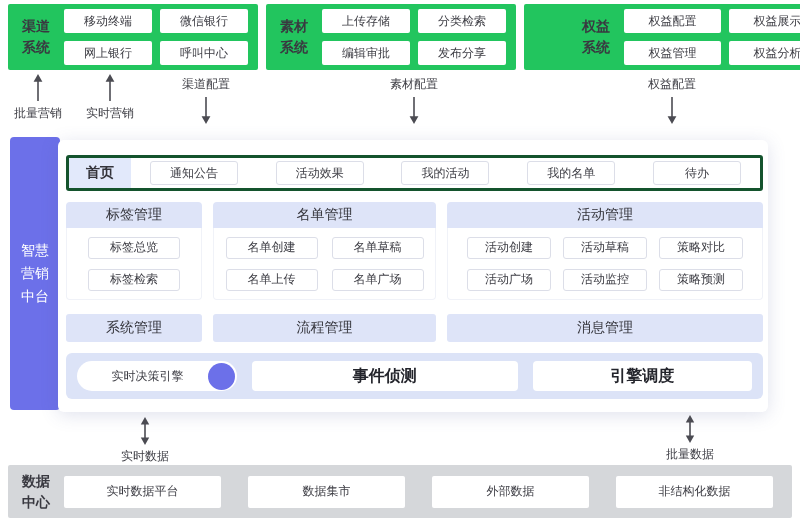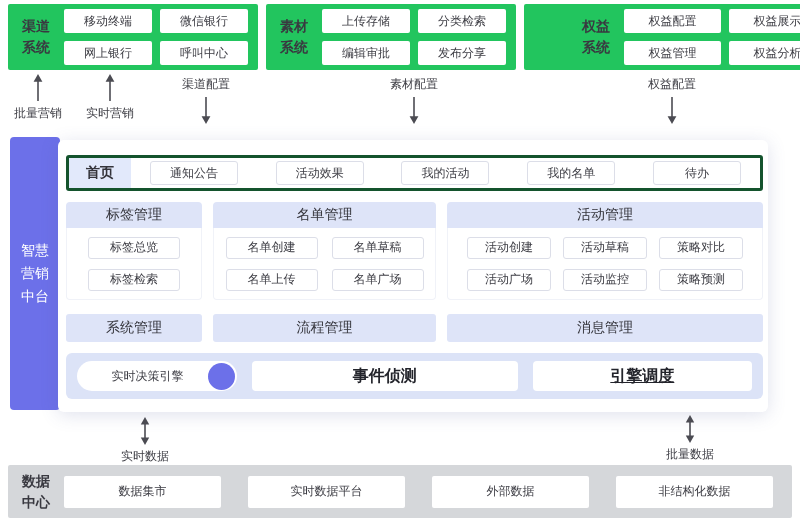--- a/index.html
+++ b/index.html
@@ -226,21 +226,21 @@
       <div class="bar col2">流程管理</div>
       <div class="bar col3">消息管理</div>
     </div>
 
     <div class="engine-row">
       <div class="pill" style="width:160px;">
         <span class="ptext">实时决策引擎</span>
         <span class="dot"></span>
       </div>
       <div class="ebox" style="flex:1.15;">事件侦测</div>
-      <div class="ebox" style="flex:0.95;text-decoration:underline;">引擎调度</div>
+      <div class="ebox" style="flex:0.95;">引擎调度</div>
     </div>
 
   </section>
 
   <div class="flow up" style="left:121px;top:417px;">
     <svg width="12" height="28" viewBox="0 0 12 28">
       <path d="M6 7v14" stroke="#4b4b52" stroke-width="1.6" fill="none"></path>
       <path d="M6 0L1.8 7.4h8.4Z" fill="#4b4b52"></path>
       <path d="M6 28L1.8 20.6h8.4Z" fill="#4b4b52"></path>
     </svg>
@@ -252,20 +252,20 @@
       <path d="M6 7v14" stroke="#4b4b52" stroke-width="1.6" fill="none"></path>
       <path d="M6 0L1.8 7.4h8.4Z" fill="#4b4b52"></path>
       <path d="M6 28L1.8 20.6h8.4Z" fill="#4b4b52"></path>
     </svg>
     <div class="flow-label">批量数据</div>
   </div>
 
   <section class="datacenter">
     <div class="syslabel">数据中心</div>
     <div class="dc-items">
+      <div class="chip">实时数据平台</div>
       <div class="chip">数据集市</div>
-      <div class="chip">实时数据平台</div>
       <div class="chip">外部数据</div>
       <div class="chip">非结构化数据</div>
     </div>
   </section>
 
 </div>
 
 </body></html>

